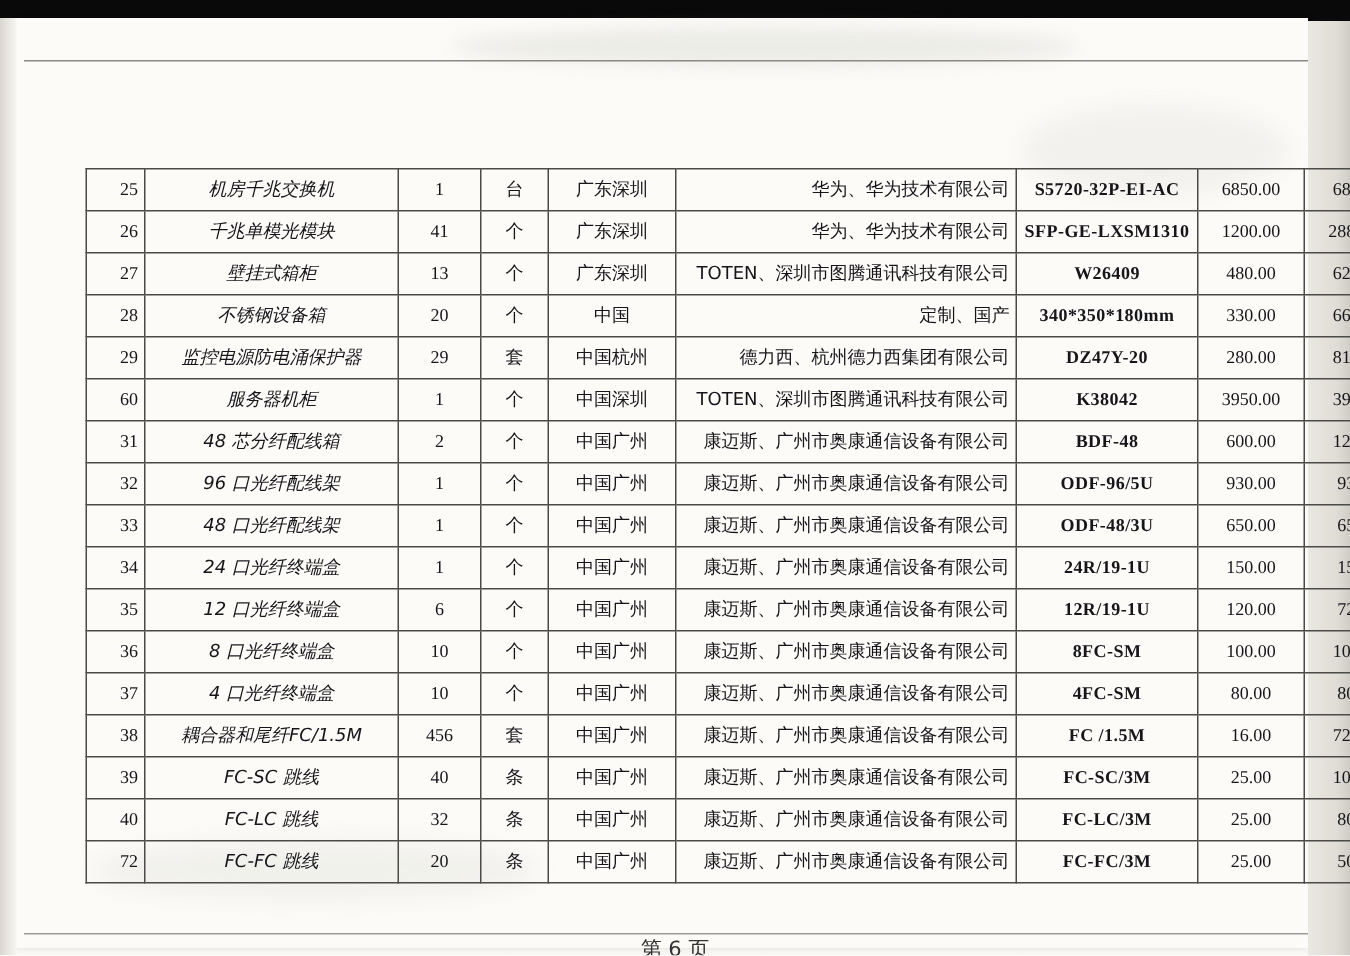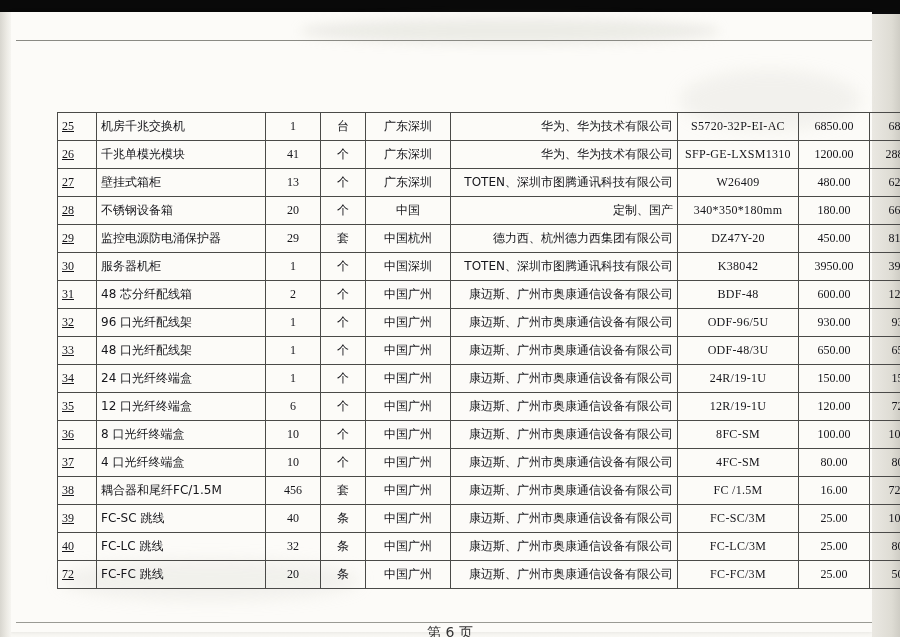--- a/index.html
+++ b/index.html
@@ -93,27 +93,27 @@
   table.doc td {
     border: 1px solid #4a4a48;
     height: 27px;
     font-size: 12px;
     color: #15151a;
     padding: 0 4px;
     white-space: nowrap;
     overflow: hidden;
     line-height: 27px;
   }
-  td.c-idx { width: 30px; text-align: left; font-family: "Liberation Serif", serif; text-decoration: underline; }
-  td.c-name { width: 160px; text-align: left; padding-left: 6px; }
+  td.c-idx { width: 30px; text-align: right; font-family: "Liberation Serif", serif; }
+  td.c-name { width: 160px; text-align: center; padding-left: 6px; font-style: italic; }
   td.c-qty { width: 46px; text-align: center; }
   td.c-unit { width: 36px; text-align: center; }
   td.c-origin { width: 76px; text-align: center; }
   td.c-brand { width: 218px; text-align: right; padding-left: 8px; }
-  td.c-model { width: 112px; text-align: center; font-family: "Liberation Serif", serif; letter-spacing: 0.3px; }
+  td.c-model { width: 112px; text-align: center; font-family: "Liberation Serif", serif; letter-spacing: 0.3px; font-weight: bold; }
   td.c-price { width: 62px; text-align: center; font-family: "Liberation Serif", serif; }
   td.c-total { width: 68px; text-align: center; font-family: "Liberation Serif", serif; }
 
   .cjk { font-family: "DejaVu Sans", sans-serif; font-size: 12.5px; }
 
   .footer {
     position: absolute;
     left: 0;
     top: 624px;
     width: 900px;
@@ -187,36 +187,36 @@
           <td class="c-total">6240.00</td>
         </tr>
         <tr>
           <td class="c-idx">28</td>
           <td class="c-name cjk">不锈钢设备箱</td>
           <td class="c-qty">20</td>
           <td class="c-unit cjk">个</td>
           <td class="c-origin cjk">中国</td>
           <td class="c-brand cjk">定制、国产</td>
           <td class="c-model">340*350*180mm</td>
-          <td class="c-price">180.00</td>
+          <td class="c-price">330.00</td>
           <td class="c-total">6600.00</td>
         </tr>
         <tr>
           <td class="c-idx">29</td>
           <td class="c-name cjk">监控电源防电涌保护器</td>
           <td class="c-qty">29</td>
           <td class="c-unit cjk">套</td>
           <td class="c-origin cjk">中国杭州</td>
           <td class="c-brand cjk">德力西、杭州德力西集团有限公司</td>
           <td class="c-model">DZ47Y-20</td>
-          <td class="c-price">450.00</td>
+          <td class="c-price">280.00</td>
           <td class="c-total">8120.00</td>
         </tr>
         <tr>
-          <td class="c-idx">30</td>
+          <td class="c-idx">60</td>
           <td class="c-name cjk">服务器机柜</td>
           <td class="c-qty">1</td>
           <td class="c-unit cjk">个</td>
           <td class="c-origin cjk">中国深圳</td>
           <td class="c-brand cjk">TOTEN、深圳市图腾通讯科技有限公司</td>
           <td class="c-model">K38042</td>
           <td class="c-price">3950.00</td>
           <td class="c-total">3950.00</td>
         </tr>
         <tr>

